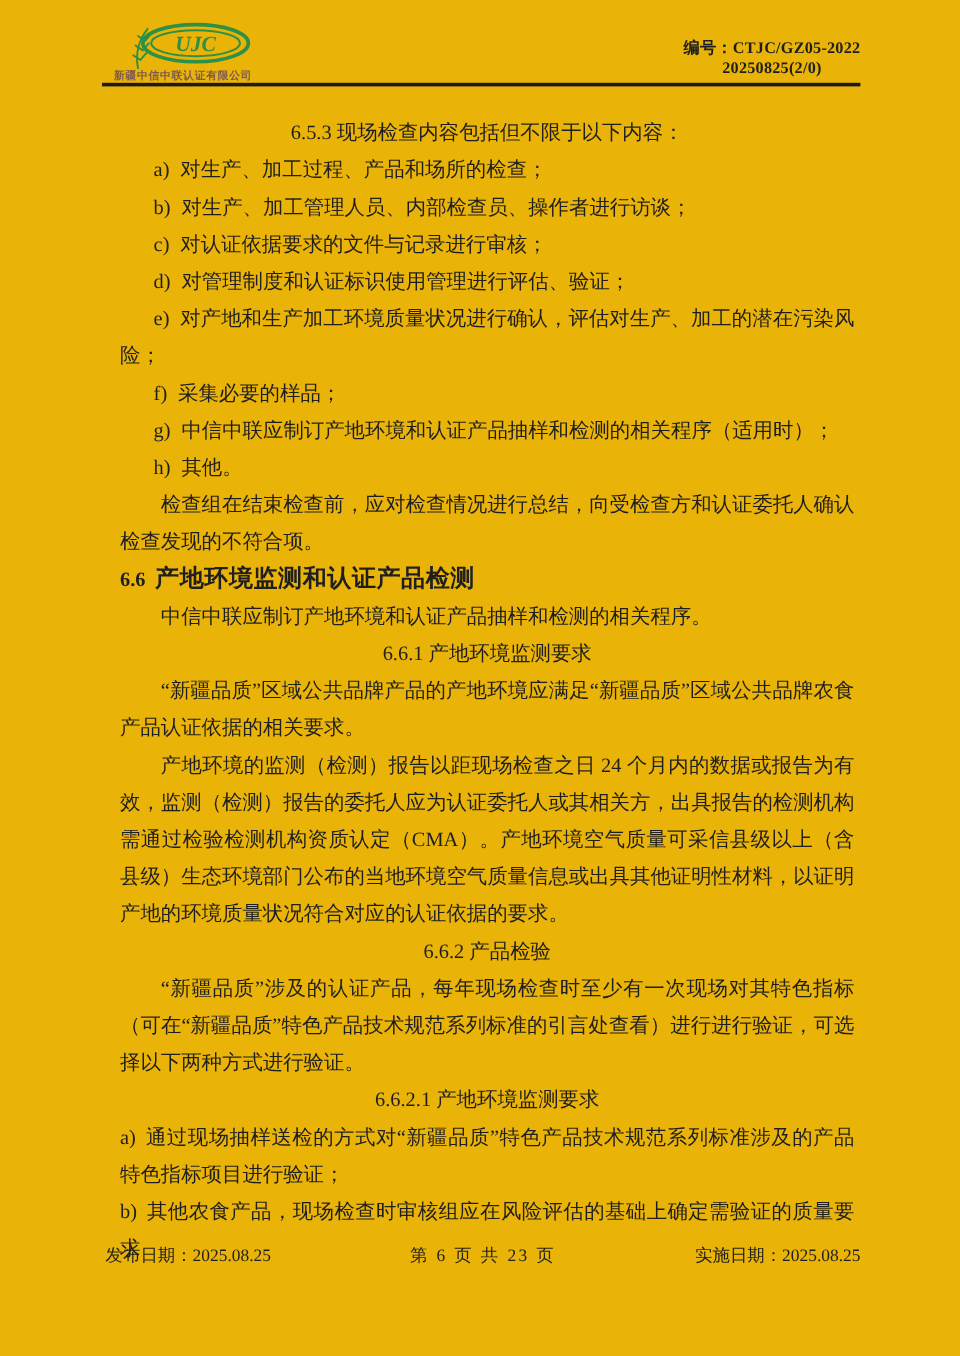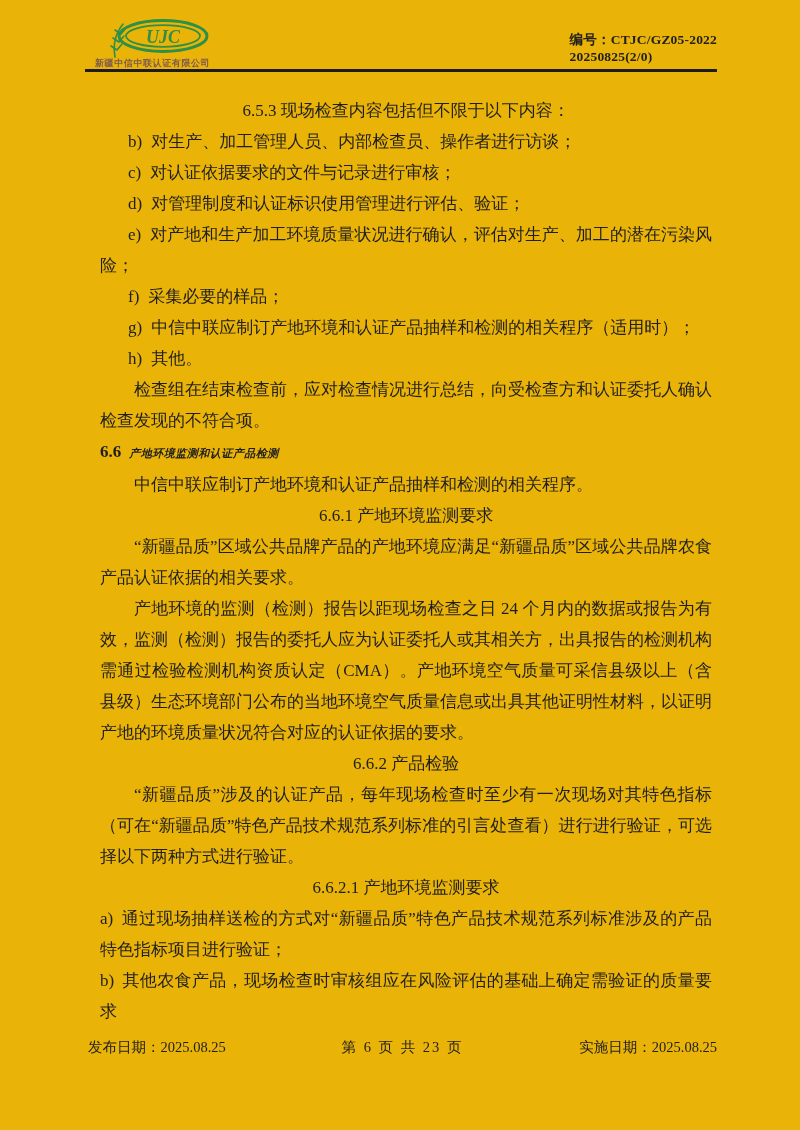--- a/index.html
+++ b/index.html
@@ -16,42 +16,42 @@
   
   .header{position:absolute;left:85px;top:0;width:632px;height:80px;}
   .logo-block{position:absolute;left:10px;top:14px;width:122px;}
   .logo-svg{display:block;}
   .logo-name{
     font-size:9px;font-weight:bold;letter-spacing:0.6px;
     line-height:10px;margin-top:1px;white-space:nowrap;
     font-family:Liberation Mono, monospace;
   }
   .doc-no{
-    position:absolute;right:0;top:32px;text-align:left;
+    position:absolute;right:0;top:32px;text-align:center;
     font-size:13.5px;font-weight:bold;line-height:16.5px;
     letter-spacing:0.2px;
   }
   .header-rule{
     position:absolute;left:0;top:69px;width:632px;height:2.5px;
     background:#1c1c1c;
   }
   
   .content{
     position:absolute;left:100px;top:95px;width:612px;
     font-size:17px;line-height:31px;text-align:justify;
   }
   .content p,.content div{margin:0;padding:0;}
   .list-item{text-indent:28px;}
   .li-label{margin-right:9px;}
   .para-indent{text-indent:34px;}
   .h2{text-align:left;}
   .h2-num{font-weight:bold;margin-right:8px;}
   .h2-title{
     font-family:"Liberation Sans","DejaVu Sans",sans-serif;
-    font-weight:bold;font-size:11px;letter-spacing:0.5px;font-style:italic;
+    font-weight:bold;font-size:20px;letter-spacing:0.5px;
   }
   .h3{text-align:center;}
   .bottom-item .li2-label{margin-right:8px;}
   
   .footer{
     position:absolute;left:88px;top:1037px;width:629px;
     font-size:14.5px;line-height:20px;
     display:flex;justify-content:space-between;align-items:baseline;
   }
   .footer .center{letter-spacing:2px;}
@@ -86,20 +86,21 @@
       <div>20250825(2/0)</div>
     </div>
 
     <div class="header-rule"></div>
   </div>
 
   <div class="content">
 
     <p class="h3">6.5.3 现场检查内容包括但不限于以下内容：</p>
 
+    <div class="list-item"><span class="li-label">a)</span><span>对生产、加工过程、产品和场所的检查；</span></div>
 
     <div class="list-item"><span class="li-label">b)</span><span>对生产、加工管理人员、内部检查员、操作者进行访谈；</span></div>
 
     <div class="list-item"><span class="li-label">c)</span><span>对认证依据要求的文件与记录进行审核；</span></div>
 
     <div class="list-item"><span class="li-label">d)</span><span>对管理制度和认证标识使用管理进行评估、验证；</span></div>
 
     <div class="list-item"><span class="li-label">e)</span><span>对产地和生产加工环境质量状况进行确认，评估对生产、加工的潜在污染风险；</span></div>
 
     <div class="list-item"><span class="li-label">f)</span><span>采集必要的样品；</span></div>

